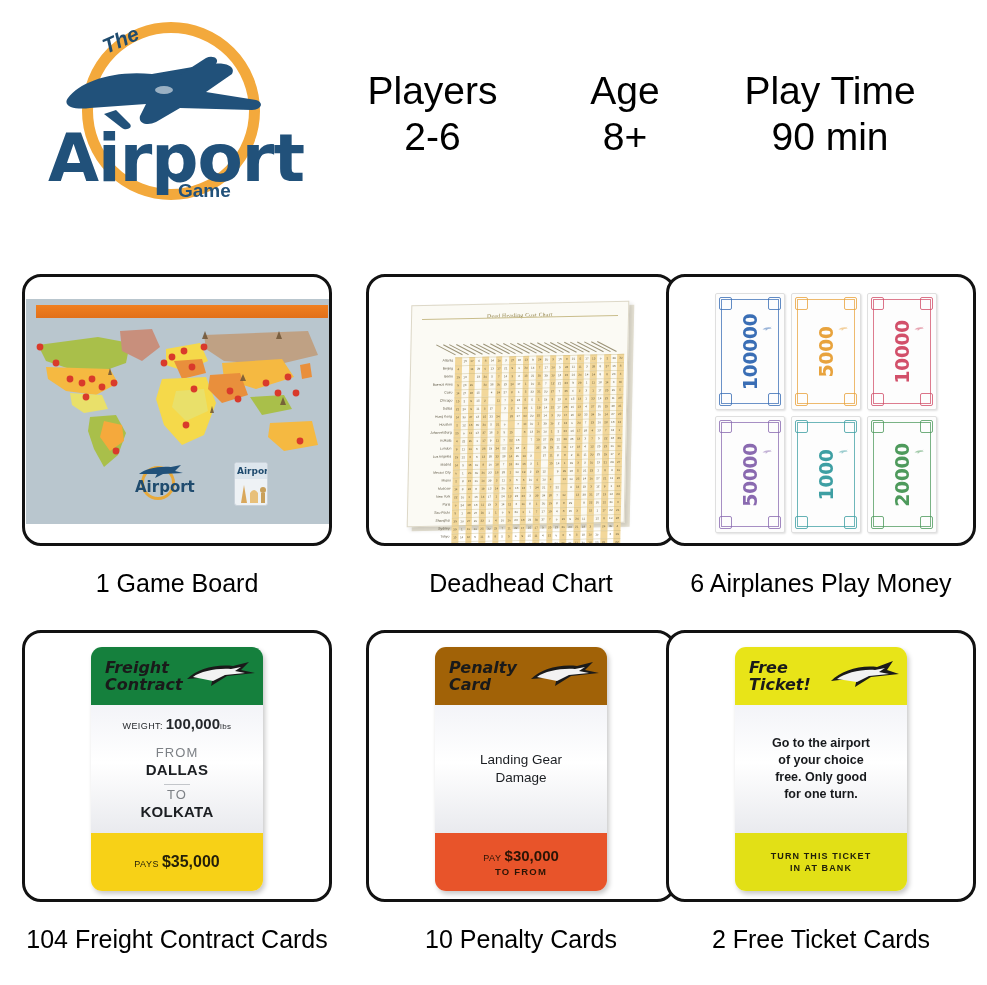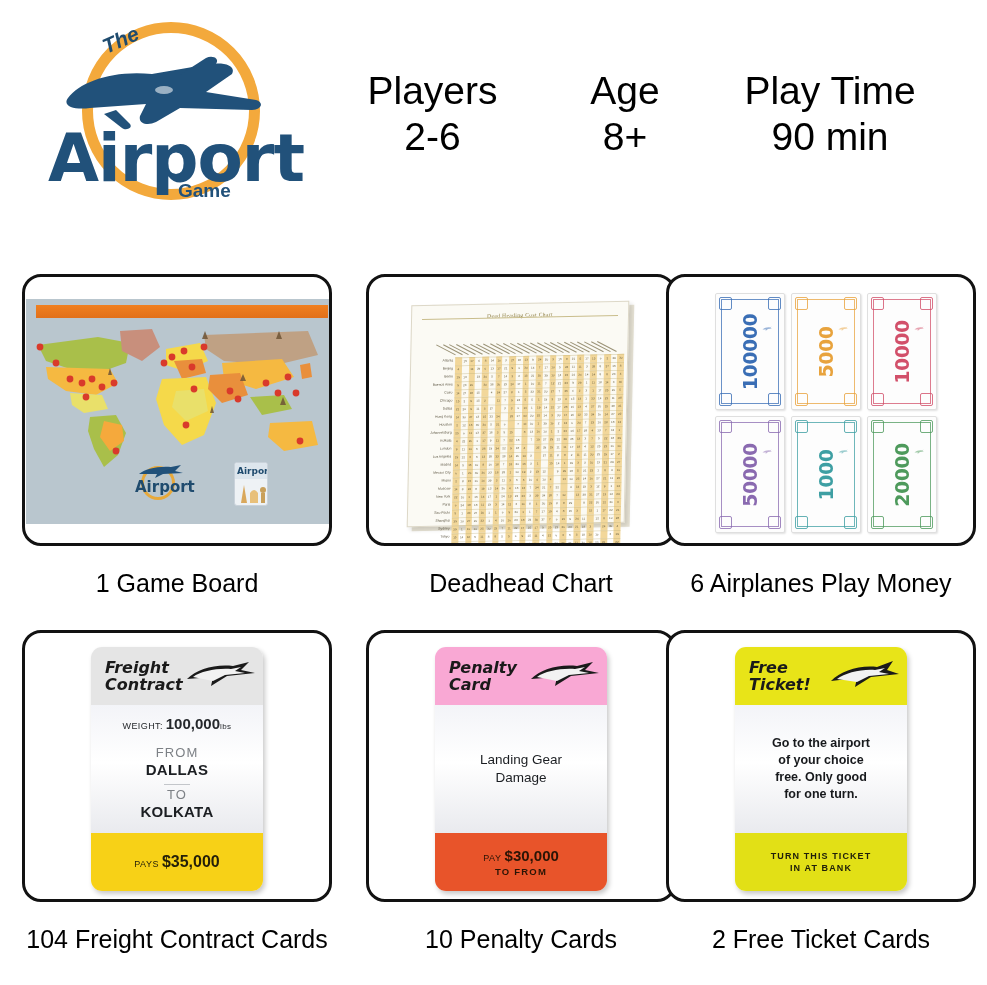--- a/index.html
+++ b/index.html
@@ -1321,21 +1321,21 @@
             <div class="bill-value" style="color:#4E9A5C">20000</div>
           </div>
         </div>
     </div>
     <div class="caption">6 Airplanes Play Money</div>
   </div>
 
   <div class="cell col-0 row-1">
     <div class="panel">
       <div class="card-panel-inner" id="freight-card">
-        <div class="card-head" id="freight-head" style="background: #e5e5e5;">
+        <div class="card-head" id="freight-head" style="background: #15803d;">
           <div class="card-head-title">Freight
 Contract</div>
           <svg class="card-head-plane" viewBox="0 0 72 34">
             <path d="M2 20 C12 10, 30 5, 48 7 L64 3 L56 11 L70 14 L42 17 L26 27 L28 18 Z" fill="#1a1a1a"></path>
             <path d="M8 18 C16 12, 32 9, 46 10 L56 8 L50 12 L60 14 L40 16 L28 22 Z" fill="#f2f2f2"></path>
           </svg>
         </div>
         <div class="card-body">
           <div class="fr-weight">
             <span>WEIGHT:</span>
@@ -1354,21 +1354,21 @@
           </div>
         </div>
       </div>
     </div>
     <div class="caption">104 Freight Contract Cards</div>
   </div>
 
   <div class="cell col-1 row-1">
     <div class="panel">
       <div class="card-panel-inner" id="penalty-card">
-        <div class="card-head" id="penalty-head" style="background: #f9a8d4;">
+        <div class="card-head" id="penalty-head" style="background: #a16207;">
           <div class="card-head-title">Penalty
 Card</div>
           <svg class="card-head-plane" viewBox="0 0 72 34">
             <path d="M2 20 C12 10, 30 5, 48 7 L64 3 L56 11 L70 14 L42 17 L26 27 L28 18 Z" fill="#1a1a1a"></path>
             <path d="M8 18 C16 12, 32 9, 46 10 L56 8 L50 12 L60 14 L40 16 L28 22 Z" fill="#f2f2f2"></path>
           </svg>
         </div>
         <div class="card-body">
           <div class="pen-text">Landing Gear
 Damage</div>

